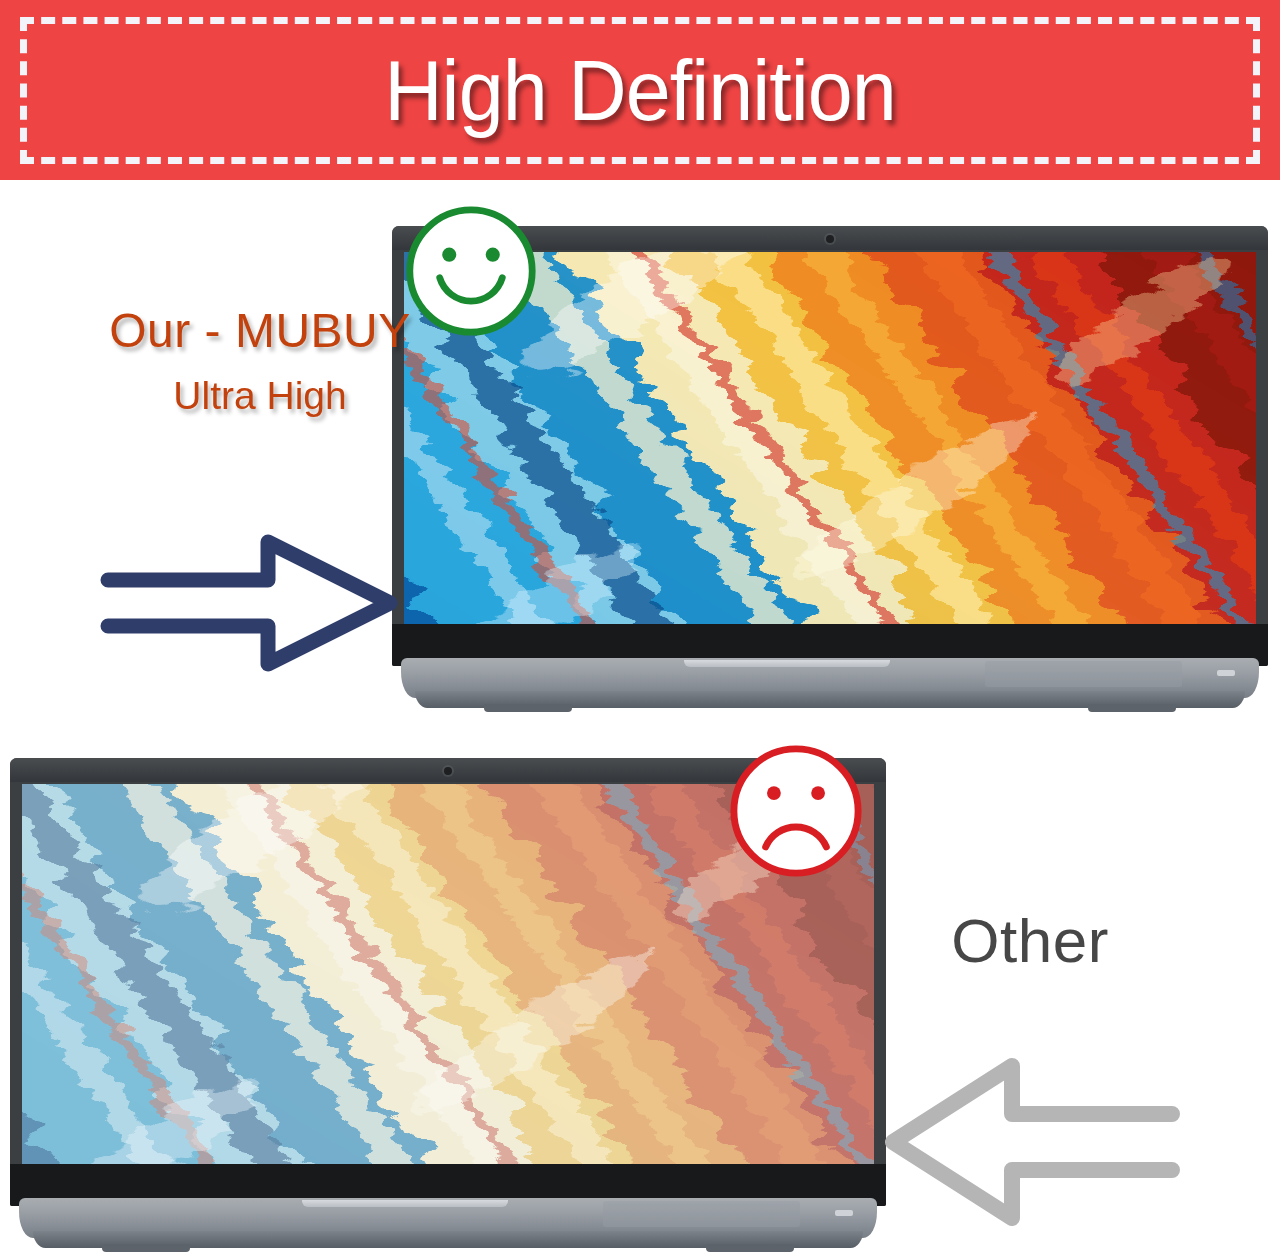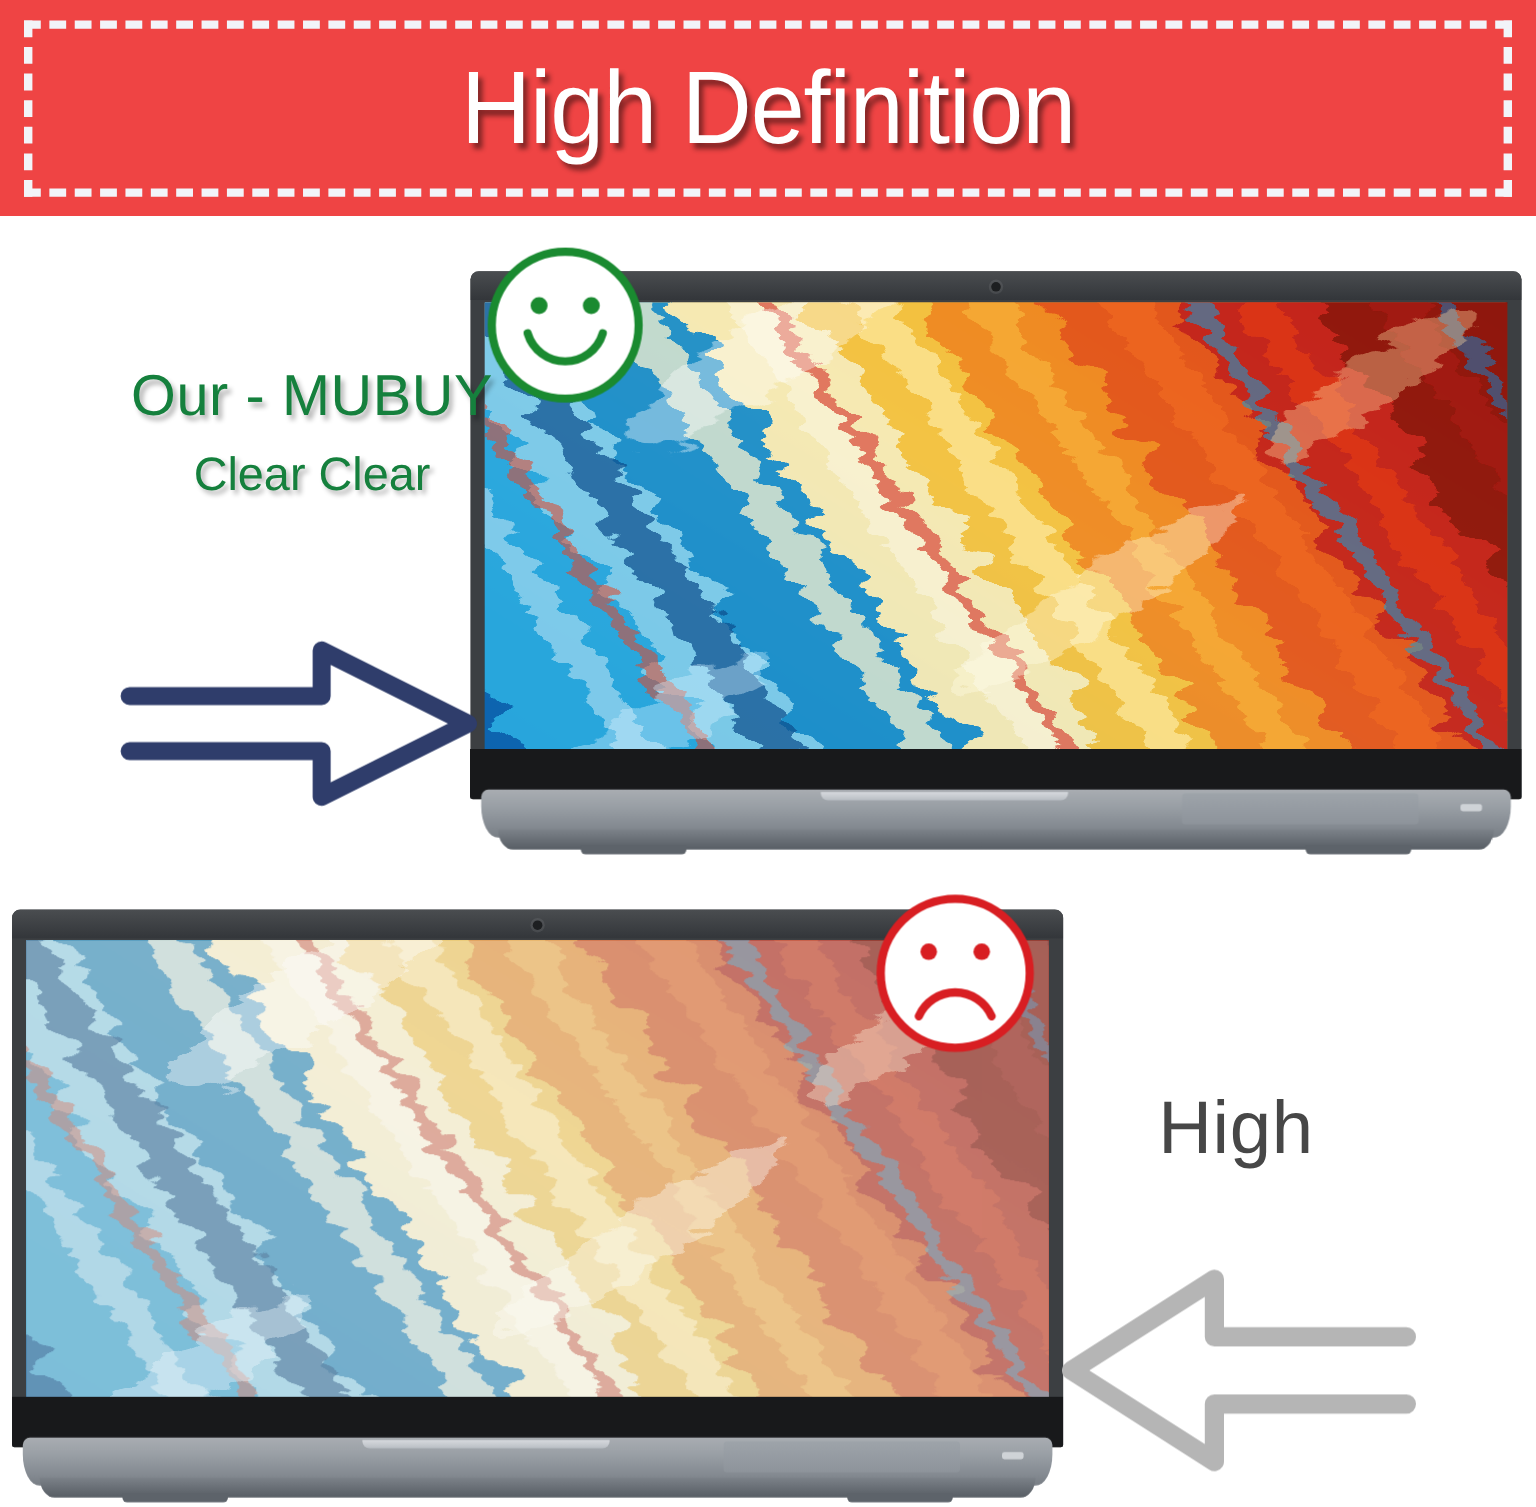--- a/index.html
+++ b/index.html
@@ -53,21 +53,21 @@
     white-space: nowrap;
   }
 
   
   .left-copy {
     position: absolute;
     left: 60px;
     top: 305px;
     width: 400px;
     text-align: center;
-    color: #15803d;
+    color: #c2410c;
   }
   .copy-brand {
     font-size: 48px;
     font-weight: 400;
     letter-spacing: 0.5px;
     line-height: 1.08;
     text-shadow: 3px 4px 4px rgba(0,0,0,0.30);
     white-space: nowrap;
   }
   .copy-line1 {
@@ -459,16 +459,16 @@
 <svg class="arrow-right" viewBox="0 0 300 150">
   <path d="M8 52 H168 V14 L290 75 L168 136 V98 H8" fill="none" stroke="#2f3d6b" stroke-width="15" stroke-linecap="round" stroke-linejoin="round"></path>
 </svg>
 
 <svg class="arrow-left" viewBox="0 0 295 180">
   <path d="M287 62 H127 V14 L8 90 L127 166 V118 H287" fill="none" stroke="#b5b5b5" stroke-width="16" stroke-linecap="round" stroke-linejoin="round"></path>
 </svg>
 
 <div class="left-copy">
   <div class="copy-brand">Our - MUBUY</div>
-  <div class="copy-line1">Clear Clear</div>
+  <div class="copy-line1">Ultra High</div>
 </div>
 
-<div class="right-copy">High</div>
+<div class="right-copy">Other</div>
 
 </body></html>

